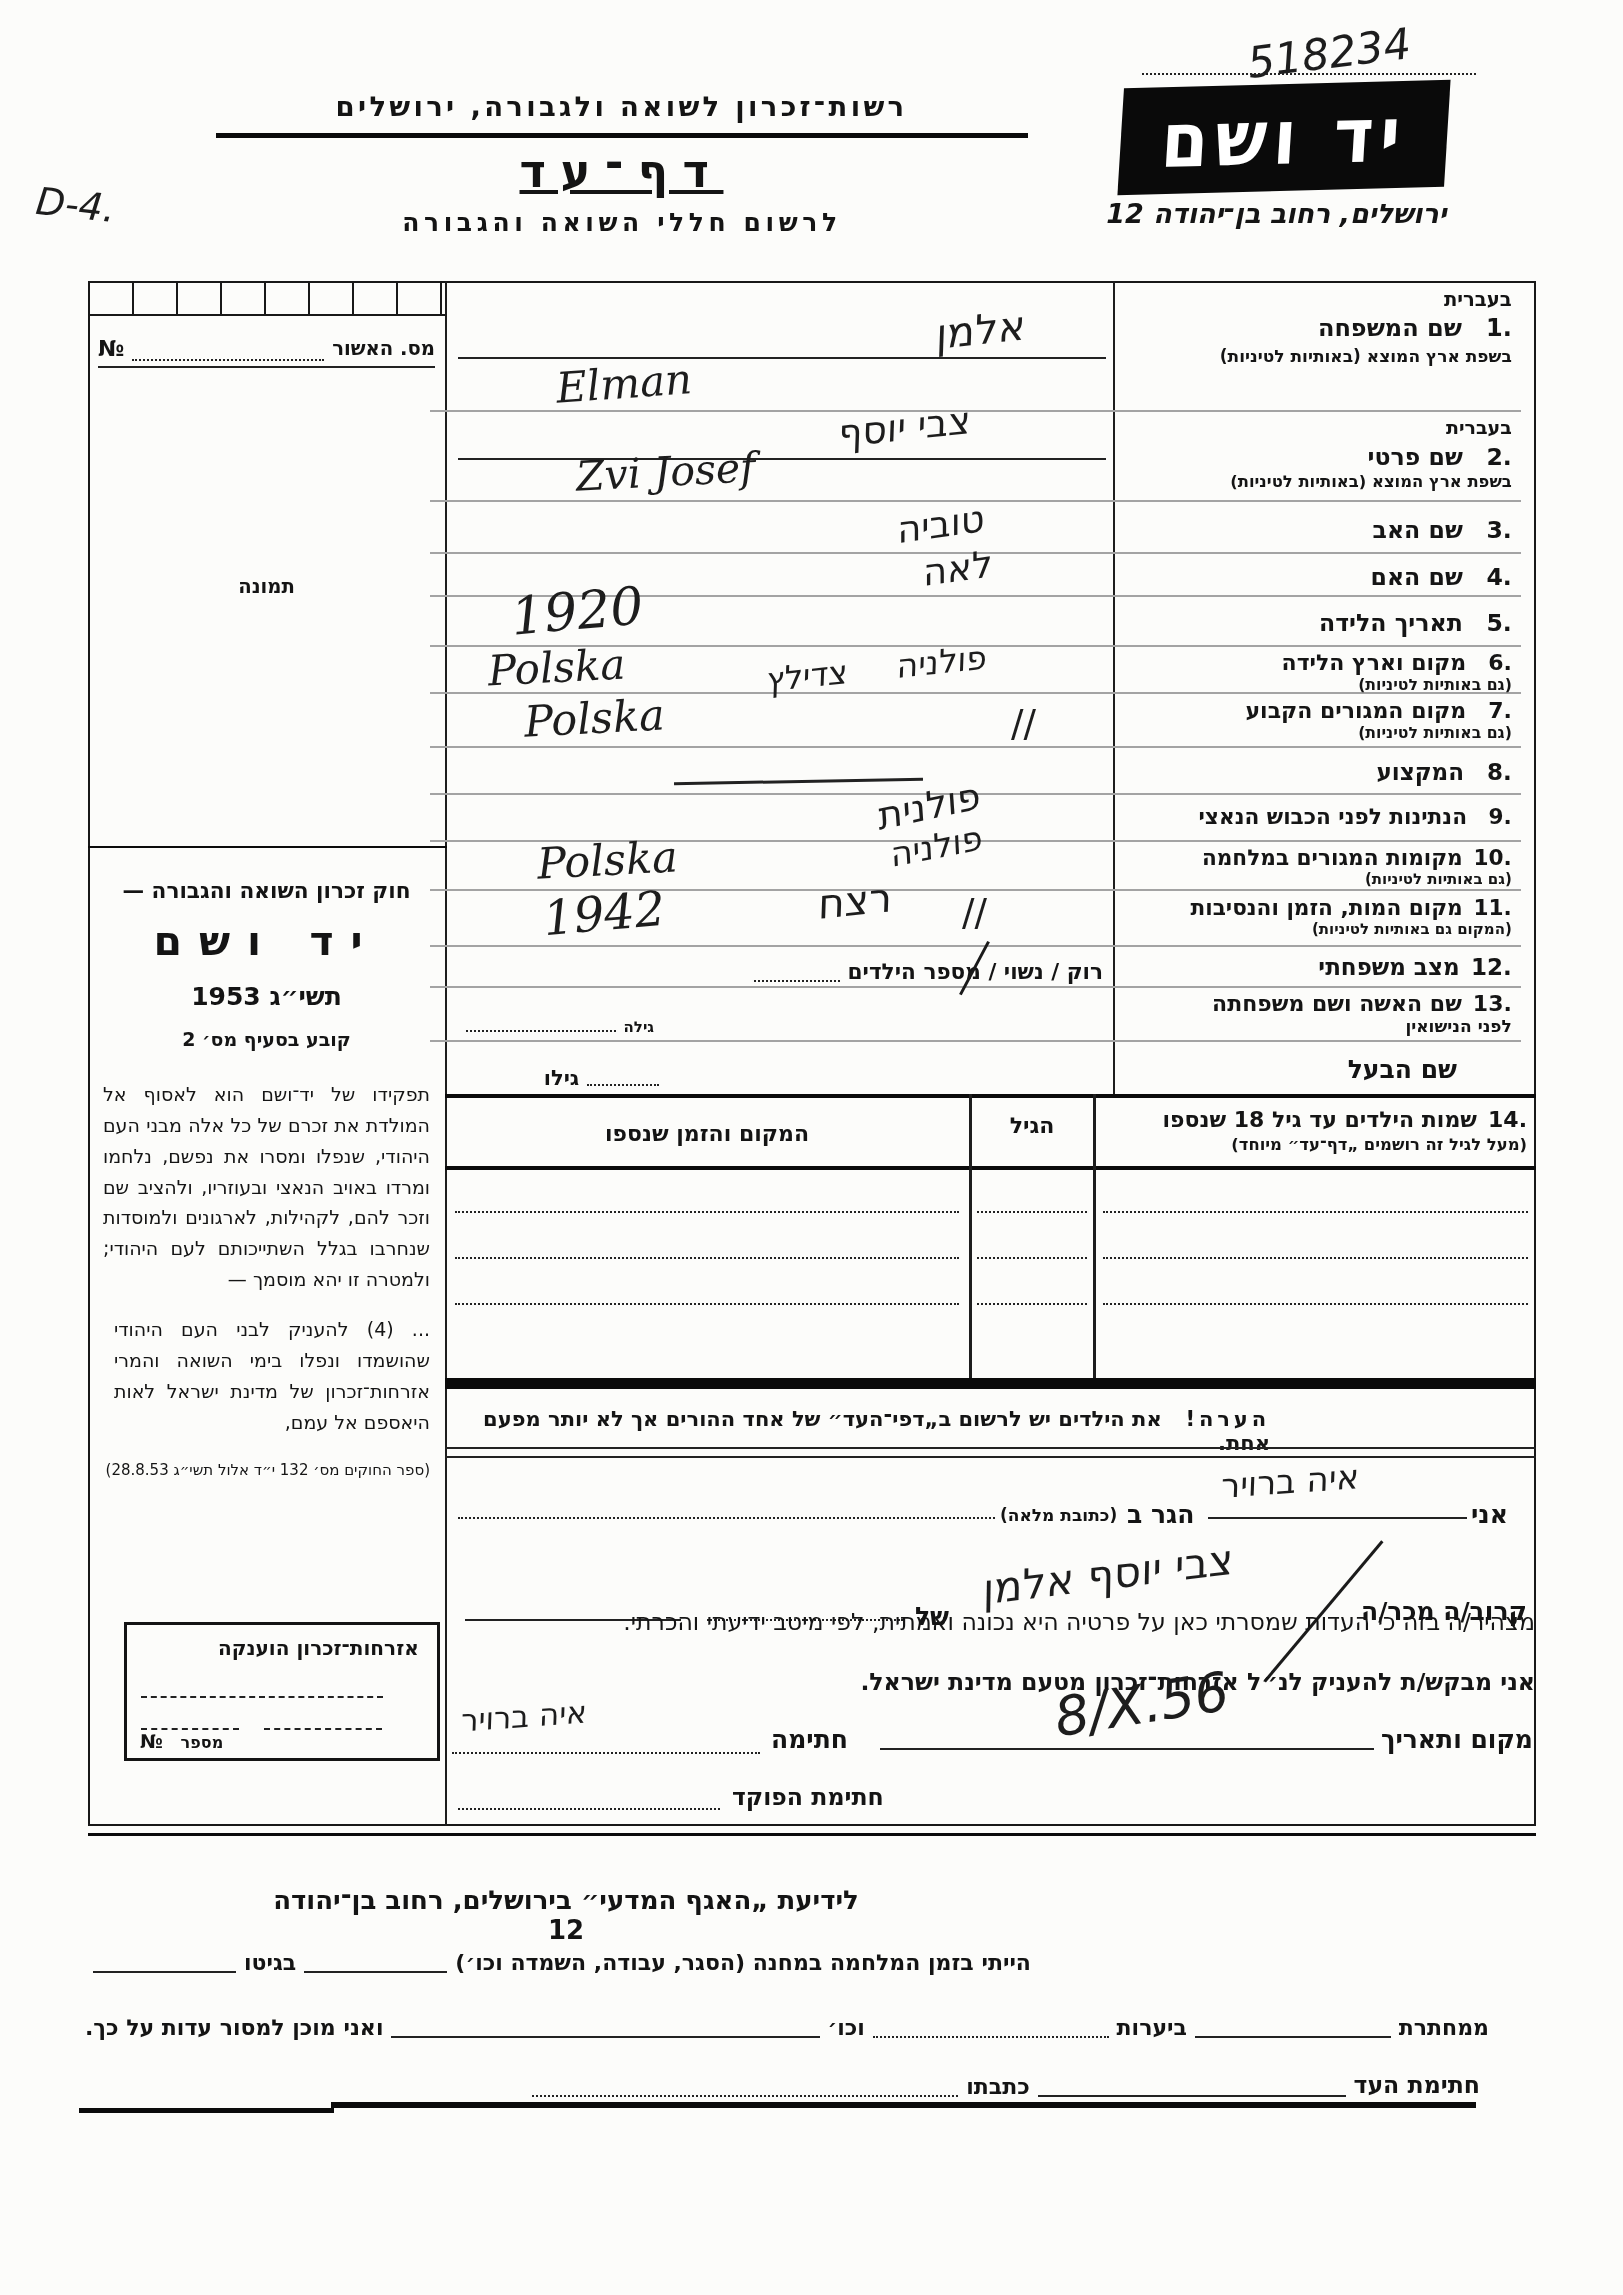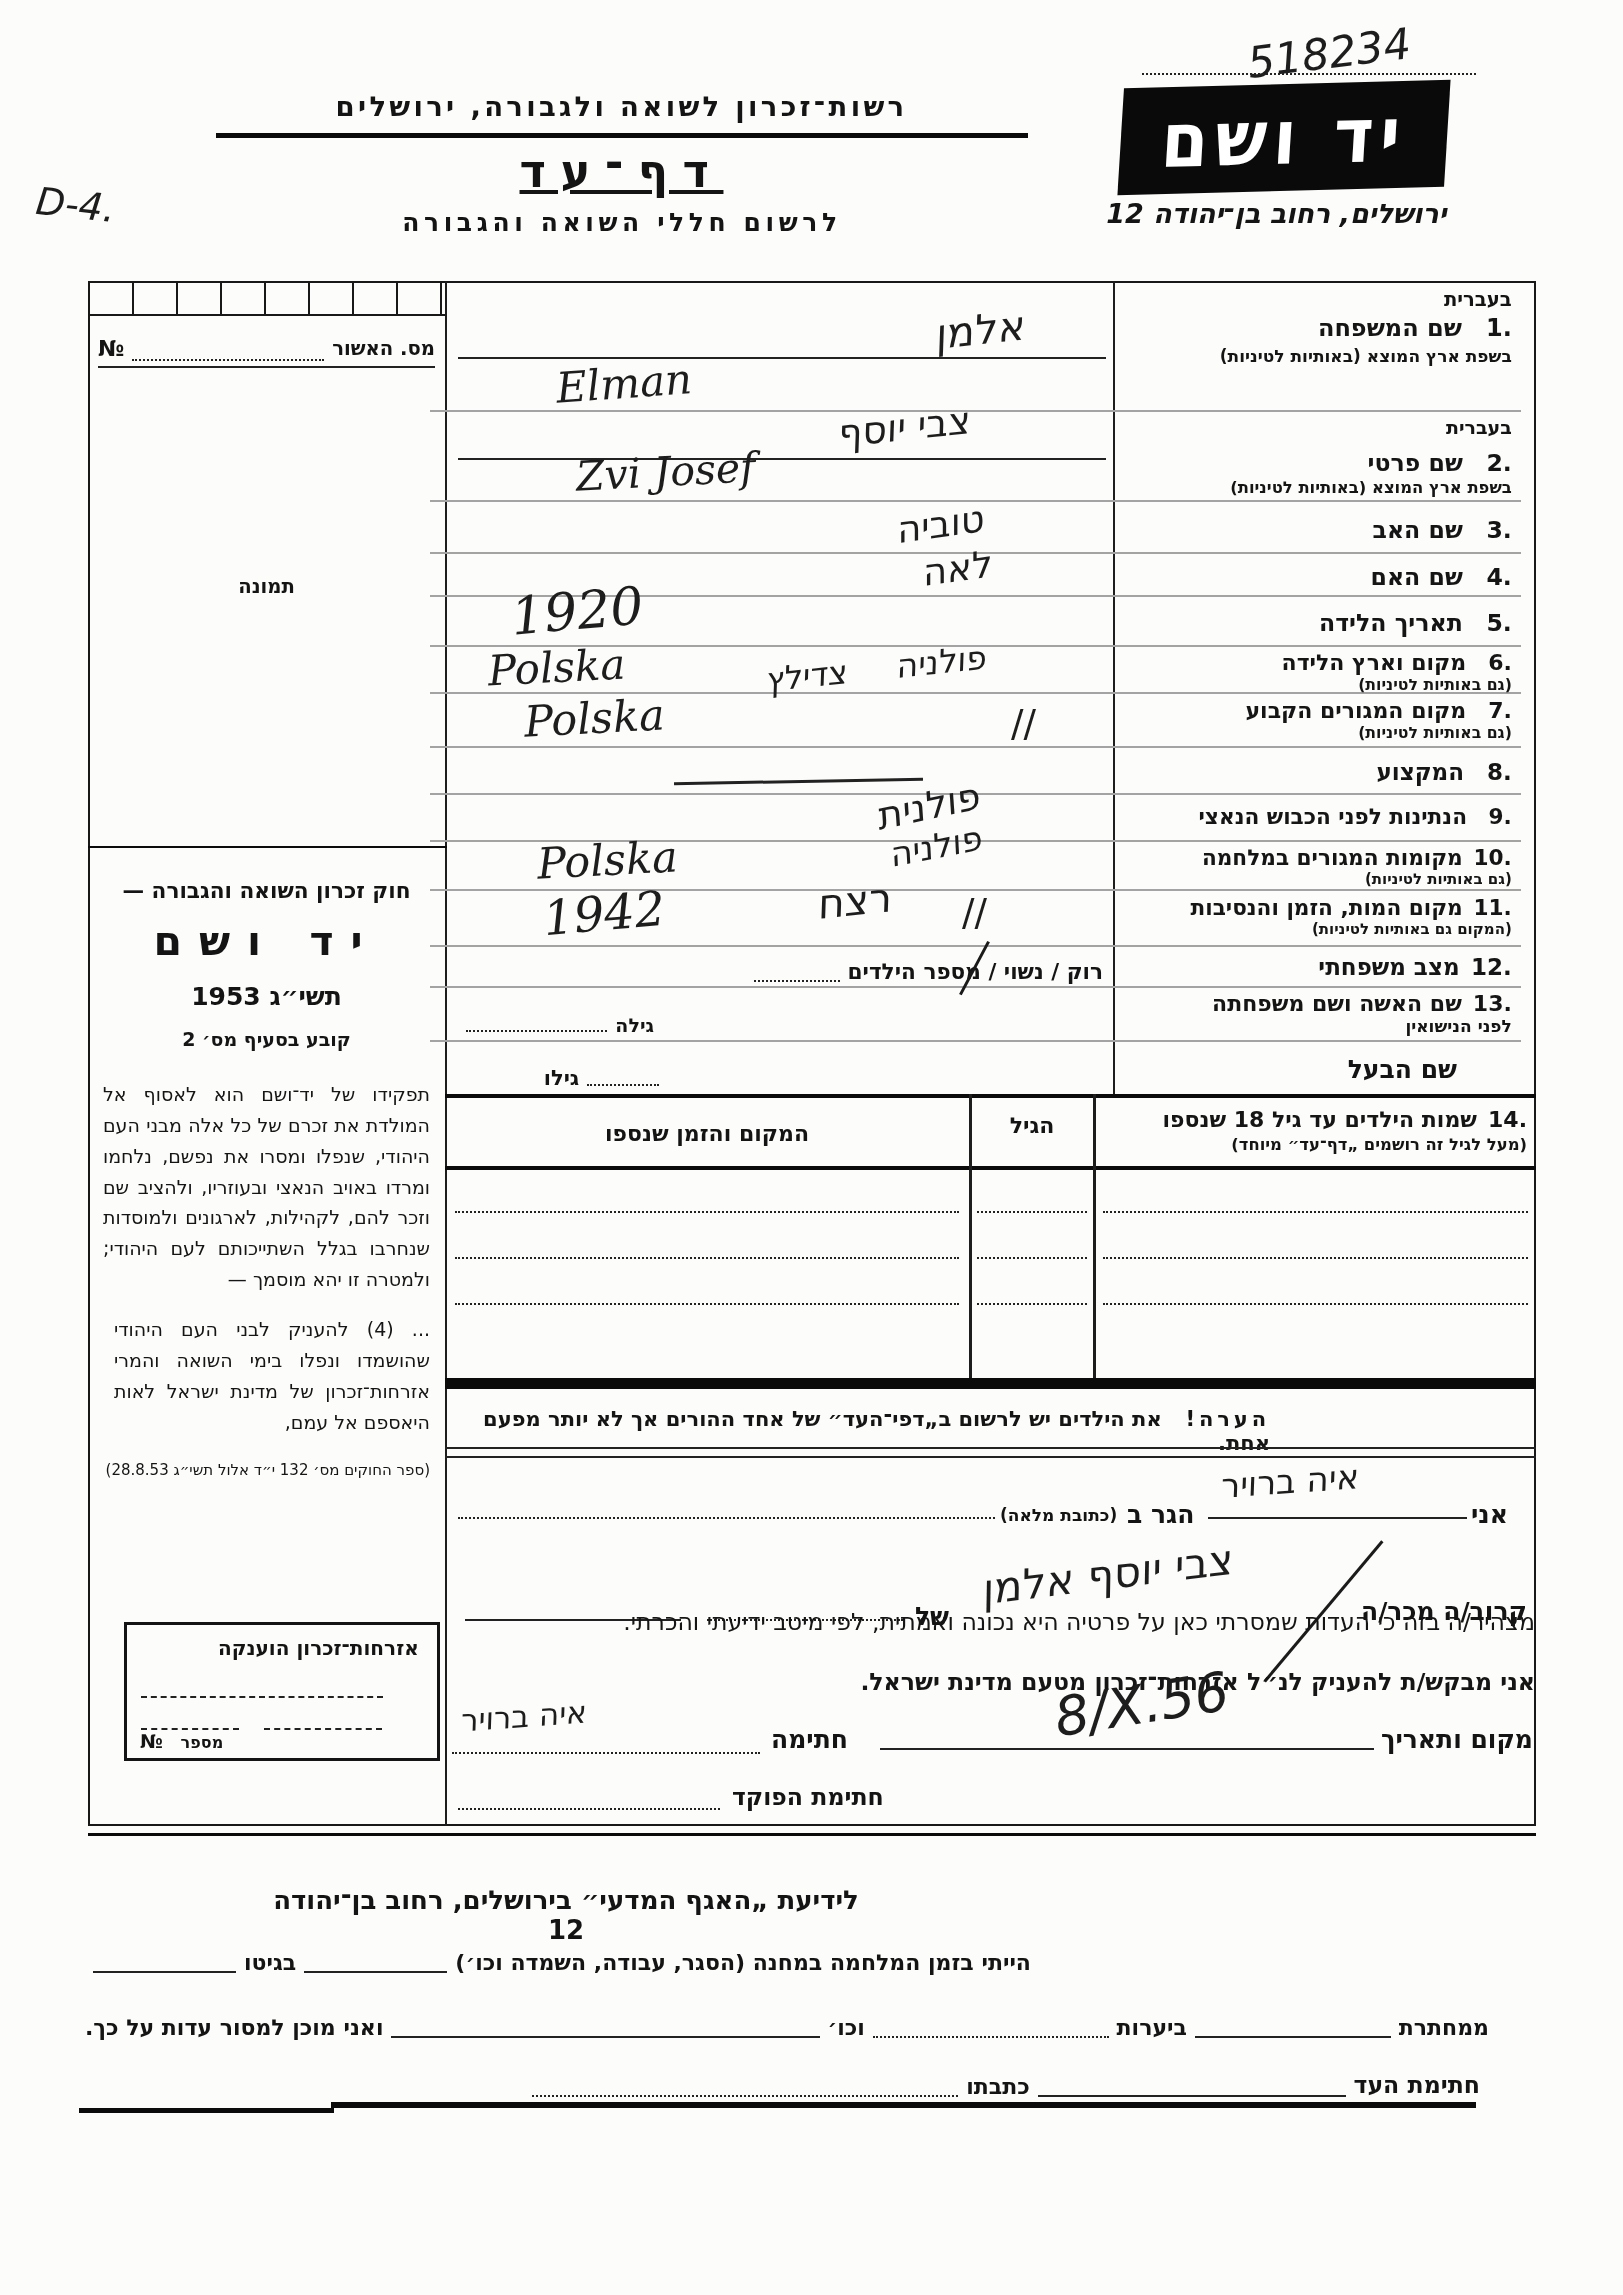--- a/index.html
+++ b/index.html
@@ -90,21 +90,21 @@
         <span dir="ltr">1.</span> <span>שם המשפחה</span>
       </div>
       <div class="sub" style="font-size:17px;margin-top:3.9px;">בשפת ארץ המוצא (באותיות לטיניות)</div>
     </div>
   </div>
   <div class="ln" style="left:458px;top:357px;width:648px;"></div>
 
   <div class="row" style="top:412px;height:90px;">
     <div class="lblwrap" style="top:3.9px;">
       <div class="print" style="font-size:19px;">בעברית</div>
-      <div style="font-size:23.6px;font-weight:bold;margin-top:11px;">
+      <div style="font-size:23.6px;font-weight:bold;margin-top:5px;">
         <span dir="ltr">2.</span> <span>שם פרטי</span>
       </div>
       <div class="sub" style="font-size:16.4px;margin-top:1.3px;">בשפת ארץ המוצא (באותיות לטיניות)</div>
     </div>
   </div>
   <div class="ln" style="left:458px;top:458px;width:648px;"></div>
 
   <div class="row" style="top:502px;height:52px;">
     <div class="lblwrap" style="top:14.4px;font-size:23.6px;font-weight:bold;">
       <span dir="ltr">3.</span> <span>שם האב</span>
@@ -167,21 +167,21 @@
   </div>
   <div class="abs" style="left:973px;top:938px;width:2.6px;height:60px;background:#1a1a1a;transform:rotate(28deg);"></div>
 
   <div class="row" style="top:988px;height:54px;">
     <div class="lblwrap" style="top:2.6px;">
       <div style="font-size:22px;font-weight:bold;"><span dir="ltr">13.</span> <span>שם האשה ושם משפחתה</span></div>
       <div class="sub" style="font-size:17px;">לפני הנישואין</div>
     </div>
   </div>
   <div class="flexline" style="left:458px;top:1004px;width:196px;height:33px;">
-    <span class="fl print" style="font-size:19px;margin-bottom:1.3px;">גילה</span>
+    <span class="fl print" style="font-size:15px;margin-bottom:1.3px;">גילה</span>
     <span class="growd"></span>
   </div>
 
   <div class="abs rtl" style="left:445px;top:1043px;width:1091px;height:52px;">
     <div class="print" style="position:absolute;right:79px;top:11.8px;font-size:25px;">שם הבעל</div>
   </div>
   <div class="flexline" style="left:458px;top:1058px;width:209px;height:33px;">
     <span class="growd" style="max-width:72px;"></span>
     <span class="fl print" style="font-size:21px;margin-bottom:1.3px;">גילו</span>
   </div>

